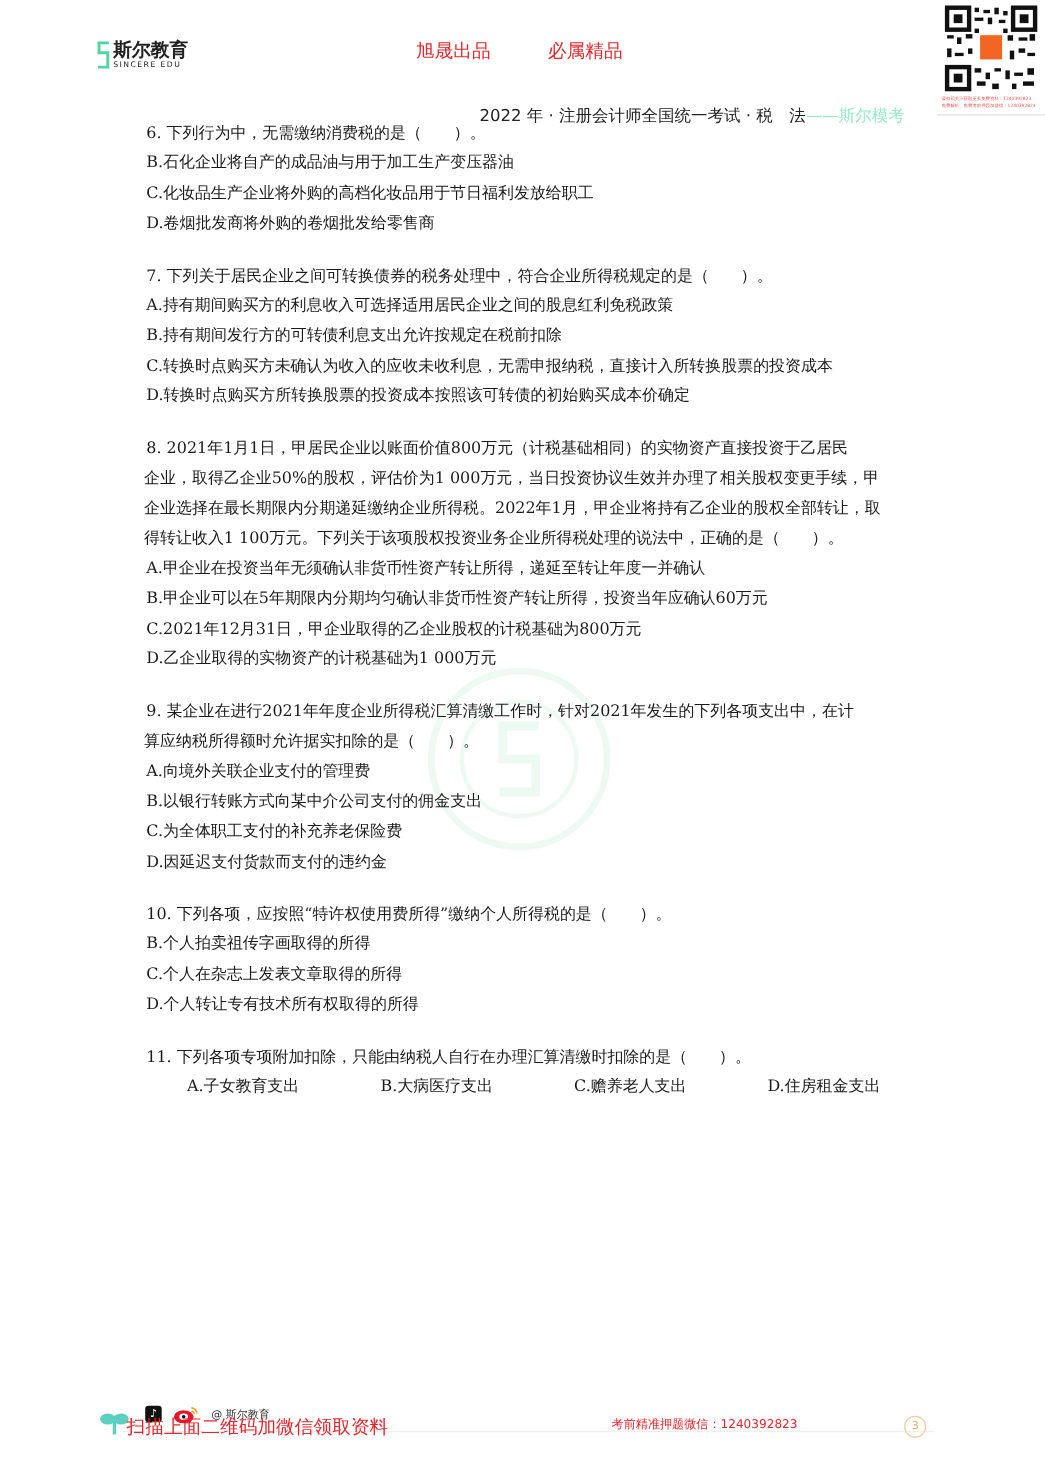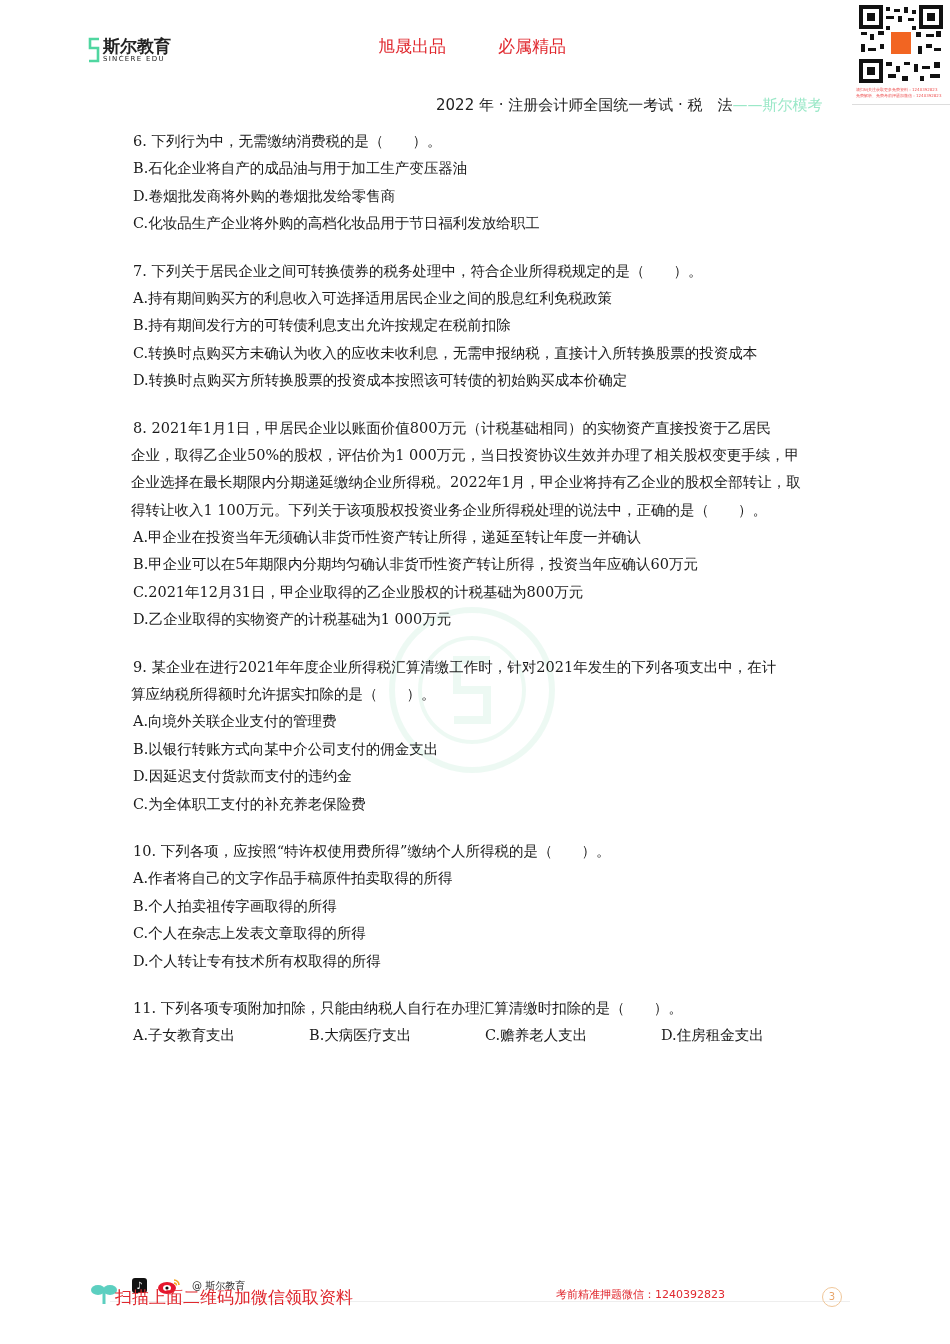--- a/index.html
+++ b/index.html
@@ -17,25 +17,25 @@
   .stamp.left { left: 378px; }
   .stamp.right { left: 498px; }
 
   .header-title { position: absolute; left: 436px; top: 48px; font-family: "DejaVu Sans", sans-serif; font-size: 15px; color: #222; white-space: nowrap; margin-top: 48px; }
   .header-brand { color: #9be8c8; }
 
   .qr { position: absolute; left: 858px; top: 4px; width: 86px; height: 80px; }
   .qr-caption { position: absolute; left: 856px; top: 87px; width: 92px; font-family: "DejaVu Sans", sans-serif; font-size: 4px; line-height: 6px; color: #e55; }
   .qr-line { position: absolute; left: 852px; top: 104px; width: 98px; height: 1px; background: #ddd; }
 
-  .content { position: absolute; left: 133px; top: 108px; width: 720px; font-size: 14.5px; margin-top: 20px; }
+  .content { position: absolute; left: 133px; top: 108px; width: 720px; font-size: 14.5px; }
   .q { margin-bottom: 20px; }
   .line { height: 27.4px; line-height: 27.4px; white-space: nowrap; }
   .opts-row { display: flex; height: 27.4px; line-height: 27.4px; }
-  .opts-row span { width: 176px; }
+  .opts-row span { width: 176px; text-align: center; }
 
   .watermark { position: absolute; left: 372px; top: 605px; width: 200px; height: 170px; opacity: 0.08; }
 
   .footer { position: absolute; left: 0; top: 1270px; width: 950px; height: 50px; }
   .footer-line { position: absolute; left: 110px; top: 31px; width: 740px; height: 1px; background: #eee; }
   .sprout { position: absolute; left: 90px; top: 13px; }
   .tiktok { position: absolute; left: 132px; top: 8px; width: 15px; height: 15px; background: #111; border-radius: 3px; color: #fff; font-size: 10px; line-height: 15px; text-align: center; font-family: "DejaVu Sans", sans-serif; }
   .weibo { position: absolute; left: 157px; top: 8px; }
   .social-handle { position: absolute; left: 192px; top: 9px; font-family: "DejaVu Sans", sans-serif; font-size: 10px; color: #333; }
   .footer-left { position: absolute; left: 115px; top: 16px; font-family: "DejaVu Sans", sans-serif; font-size: 17px; color: #e0282e; }
@@ -121,22 +121,22 @@
     <circle cx="100" cy="85" r="52" fill="none" stroke="#2bb673" stroke-width="4"></circle>
     <path d="M118 55 H85 V85 H115 V115 H82" fill="none" stroke="#2bb673" stroke-width="8"></path>
   </svg>
 </div>
 
 <div class="content">
 
   <div class="q">
     <div class="line">6. 下列行为中，无需缴纳消费税的是（　　）。</div>
     <div class="line">B.石化企业将自产的成品油与用于加工生产变压器油</div>
+    <div class="line">C.化妆品生产企业将外购的高档化妆品用于节日福利发放给职工</div>
     <div class="line">D.卷烟批发商将外购的卷烟批发给零售商</div>
-    <div class="line">C.化妆品生产企业将外购的高档化妆品用于节日福利发放给职工</div>
   </div>
 
   <div class="q">
     <div class="line">7. 下列关于居民企业之间可转换债券的税务处理中，符合企业所得税规定的是（　　）。</div>
     <div class="line">A.持有期间购买方的利息收入可选择适用居民企业之间的股息红利免税政策</div>
     <div class="line">B.持有期间发行方的可转债利息支出允许按规定在税前扣除</div>
     <div class="line">C.转换时点购买方未确认为收入的应收未收利息，无需申报纳税，直接计入所转换股票的投资成本</div>
     <div class="line">D.转换时点购买方所转换股票的投资成本按照该可转债的初始购买成本价确定</div>
   </div>
 
@@ -149,27 +149,26 @@
     <div class="line">B.甲企业可以在5年期限内分期均匀确认非货币性资产转让所得，投资当年应确认60万元</div>
     <div class="line">C.2021年12月31日，甲企业取得的乙企业股权的计税基础为800万元</div>
     <div class="line">D.乙企业取得的实物资产的计税基础为1 000万元</div>
   </div>
 
   <div class="q q9">
     <div class="line">9. 某企业在进行2021年年度企业所得税汇算清缴工作时，针对2021年发生的下列各项支出中，在计</div>
     <div class="line" style="margin-left:-2px">算应纳税所得额时允许据实扣除的是（　　）。</div>
     <div class="line">A.向境外关联企业支付的管理费</div>
     <div class="line">B.以银行转账方式向某中介公司支付的佣金支出</div>
+    <div class="line">C.为全体职工支付的补充养老保险费</div>
     <div class="line">D.因延迟支付货款而支付的违约金</div>
-    <div class="line">C.为全体职工支付的补充养老保险费</div>
   </div>
 
   <div class="q">
     <div class="line">10. 下列各项，应按照“特许权使用费所得”缴纳个人所得税的是（　　）。</div>
-    <div class="line">A.作者将自己的文字作品手稿原件拍卖取得的所得</div>
     <div class="line">B.个人拍卖祖传字画取得的所得</div>
     <div class="line">C.个人在杂志上发表文章取得的所得</div>
     <div class="line">D.个人转让专有技术所有权取得的所得</div>
   </div>
 
   <div class="q">
     <div class="line">11. 下列各项专项附加扣除，只能由纳税人自行在办理汇算清缴时扣除的是（　　）。</div>
     <div class="opts-row">
       <span>A.子女教育支出</span>
       <span>B.大病医疗支出</span>

